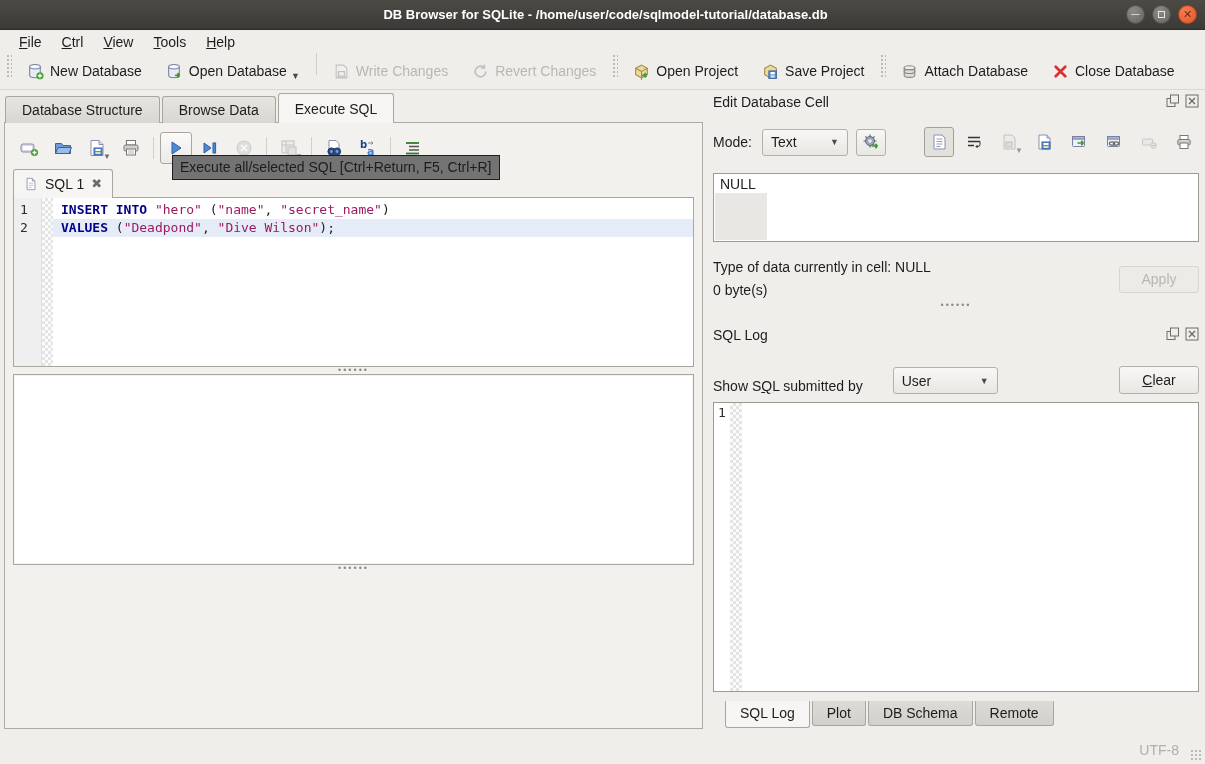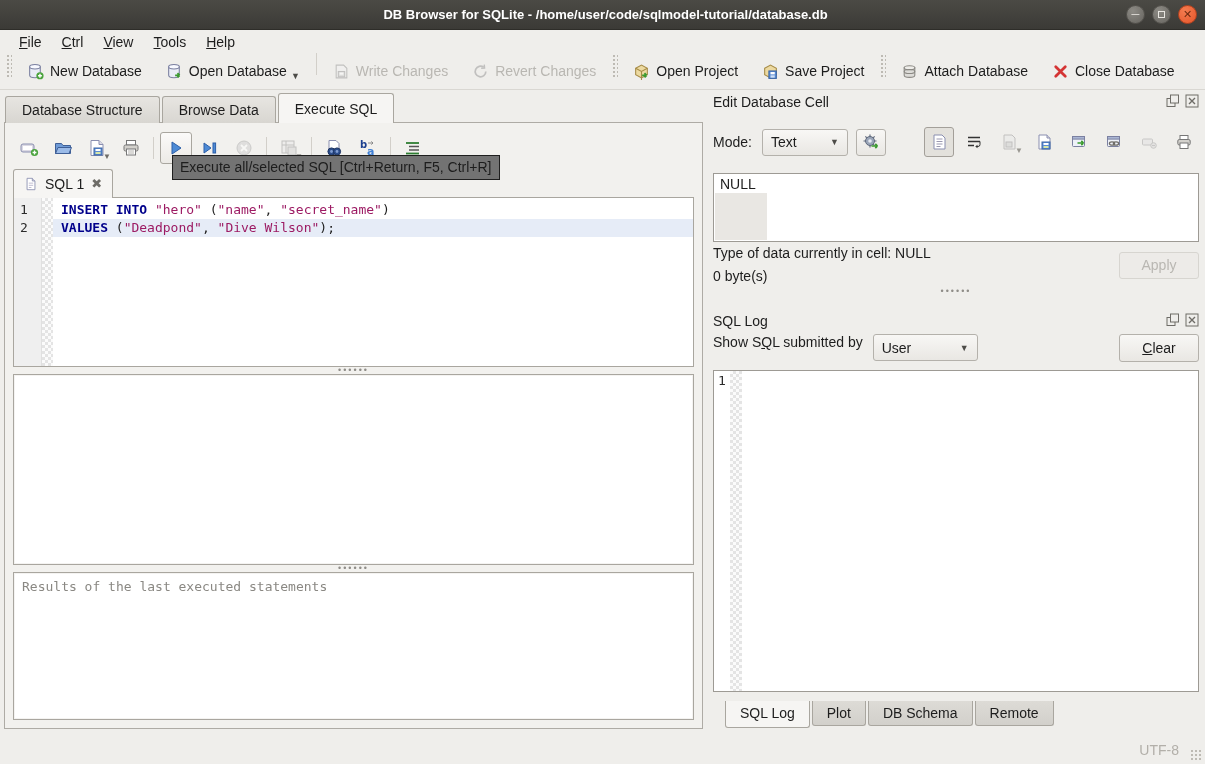--- a/index.html
+++ b/index.html
@@ -84,26 +84,26 @@
   .gearbtn { width:30px; height:27px; margin-left:8px; display:flex; align-items:center; justify-content:center; border:1px solid #b4b1ab; border-radius:3px; background:linear-gradient(#f8f7f5,#e9e7e3); }
   .cell-icons { display:flex; align-items:center; gap:5px; margin-left:auto; }
   .cbtn { width:30px; height:30px; display:flex; align-items:center; justify-content:center; border:1px solid transparent; border-radius:3px; position:relative; }
   .cbtn.pressed { border-color:#a39f99; background:#e3e1dc; }
   .cbtn .caret { position:absolute; right:0; bottom:1px; font-size:8px; color:#9a9892; }
 
   .cell-editor { margin-top:16px; height:69px; background:#fff; border:1px solid #9d9a94; position:relative; flex:0 0 auto; }
   .cell-editor .nullcol { position:absolute; left:1px; top:19px; bottom:1px; width:52px; background:#e9e7e3; }
   .cell-editor .nulltext { position:absolute; left:6px; top:2px; }
 
-  .cell-info { display:flex; margin-top:0; flex:0 0 auto; }
+  .cell-info { display:flex; margin-top:14px; flex:0 0 auto; }
   .cell-info .texts { line-height:23px; }
   .apply-btn { margin-left:auto; align-self:center; width:80px; height:27px; text-align:center; line-height:25px; color:#b9b7b2; background:#edebe8; border:1px solid #d7d5d0; border-radius:3px; }
 
   .log-header { margin-top:18px; }
-  .log-controls { display:flex; align-items:flex-start; margin-top:1px; flex:0 0 auto; }
+  .log-controls { display:flex; align-items:flex-end; margin-top:19px; flex:0 0 auto;gap:20px; }
   .mn { text-decoration:underline; }
   .user-combo { width:105px; margin-left:10px; }
   .clear-btn { margin-left:auto; width:80px; height:28px; text-align:center; line-height:26px; background:linear-gradient(#f8f7f5,#e9e7e3); border:1px solid #b4b1ab; border-radius:3px; }
   .clear-btn::first-letter { text-decoration:underline; }
 
   .log-area { margin-top:8px; flex:1 1 auto; background:#fff; border:1px solid #9d9a94; display:flex; font-family:"DejaVu Sans Mono","Liberation Mono",monospace; font-size:13px; min-height:0; }
   .log-gutter { width:16px; padding:2px 0 0 4px; color:#2b2b2b; flex:0 0 auto; }
   .log-fold { width:12px; flex:0 0 auto; background-image:linear-gradient(45deg,#e4e4e4 25%,transparent 25%,transparent 75%,#e4e4e4 75%),linear-gradient(45deg,#e4e4e4 25%,transparent 25%,transparent 75%,#e4e4e4 75%); background-size:6px 6px; background-position:0 0,3px 3px; background-color:#fbfbfb; }
 
   .bottom-tabs { display:flex; align-items:flex-start; height:34px; flex:0 0 auto; margin-top:9px; padding-left:12px; }
@@ -336,23 +336,20 @@
         <div class="hsplit">
             <span class="dots">••••••</span>
           </div>
 
         <div class="panel panel-middle"></div>
 
         <div class="hsplit">
             <span class="dots">••••••</span>
           </div>
 
-        <div class="panel panel-results">
-          <span>Results of the last executed statements</span>
-        </div>
       </div>
     </div>
 
     <div class="right-pane">
 
       <div class="dock-header">
         <span class="dtitle">Edit Database Cell</span>
         <svg class="dock-ico" viewBox="0 0 14 14">
             <rect x="1" y="4.5" width="8" height="8" fill="#efeeeb" stroke="#6e6c67"></rect>
             <rect x="4.5" y="1" width="8" height="8" fill="#efeeeb" stroke="#6e6c67"></rect>

